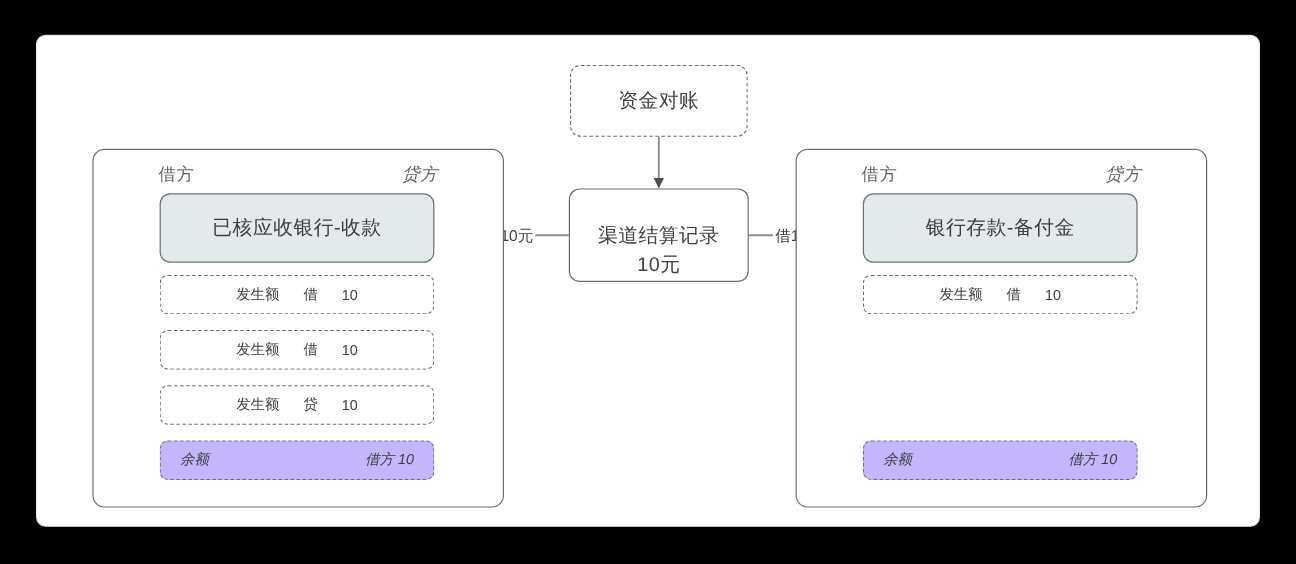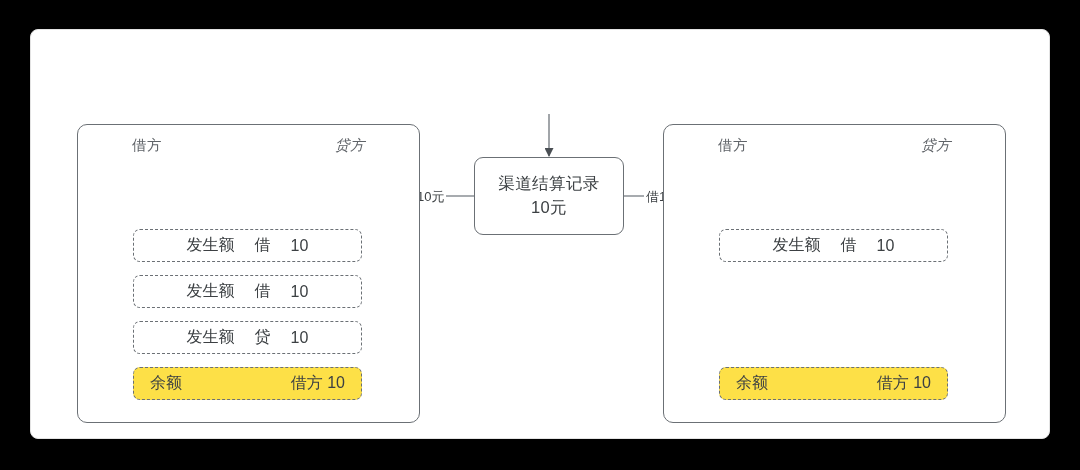--- a/index.html
+++ b/index.html
@@ -71,24 +71,24 @@
   
   .row {
     position: absolute;
     left: 55px;
     width: 229px;
     height: 33px;
     box-sizing: border-box;
     border: 1.6px dashed #6b7075;
     border-radius: 7px;
     background: #ffffff;
-    font-size: 16px;
-    color: #3c4043;
-  }
-  .row.filled { background: #fde047; }
+    font-size: 12px;
+    color: #3c4043;
+  }
+  .row.filled { background: #c4b5fd; font-style: italic; }
 
   
   .row-occ {
     display: flex;
     align-items: center;
     justify-content: center;
   }
   .row-occ .lbl  { }
   .row-occ .dc   { margin-left: 20px; }
   .row-occ .amt  { margin-left: 20px; }
@@ -127,21 +127,21 @@
     top: 127px;
     width: 150px;
     height: 78px;
     box-sizing: border-box;
     background: #ffffff;
     border: 1px solid #6b7075;
     border-radius: 9px;
     display: flex;
     flex-direction: column;
     align-items: center;
-    justify-content: center;
+    justify-content: flex-end;
     font-size: 16.5px;
     color: #3c4043;
     line-height: 1.45;
     letter-spacing: .4px;
   }
 
   
   .svg-layer {
     position: absolute;
     left: 0; top: 0;
@@ -176,30 +176,36 @@
       <line x1="518" y1="84" x2="518" y2="126" stroke="#8a8f94" stroke-width="1.6" marker-end="url(#ah)"></line>
 
       <line x1="443" y1="166" x2="287" y2="166" stroke="#8a8f94" stroke-width="1.6" marker-end="url(#ah)"></line>
 
       <line x1="593" y1="166" x2="685" y2="166" stroke="#8a8f94" stroke-width="1.6" marker-end="url(#ah)"></line>
     </svg>
 
     <div class="edge-label left">贷10元</div>
     <div class="edge-label right">借10元</div>
 
+    <div class="node-dashed">
+      <span>资金对账</span>
+    </div>
 
     <div class="node-solid">
       <span>渠道结算记录</span>
       <span>10元</span>
     </div>
 
     <div class="panel panel-left">
       <div class="col-head debit">借方</div>
       <div class="col-head credit">贷方</div>
 
+      <div class="acct-box">
+        <span>已核应收银行-收款</span>
+      </div>
 
       <div class="row row-occ" style="top:104px">
         <span class="lbl">发生额</span>
         <span class="dc">借</span>
         <span class="amt">10</span>
       </div>
 
       <div class="row row-occ" style="top:150px">
         <span class="lbl">发生额</span>
         <span class="dc">借</span>
@@ -215,20 +221,23 @@
       <div class="row row-bal filled" style="top:242px">
         <span>余额</span>
         <span>借方 10</span>
       </div>
     </div>
 
     <div class="panel panel-right">
       <div class="col-head debit">借方</div>
       <div class="col-head credit">贷方</div>
 
+      <div class="acct-box">
+        <span>银行存款-备付金</span>
+      </div>
 
       <div class="row row-occ" style="top:104px">
         <span class="lbl">发生额</span>
         <span class="dc">借</span>
         <span class="amt">10</span>
       </div>
 
       <div class="row row-bal filled" style="top:242px">
         <span>余额</span>
         <span>借方 10</span>

